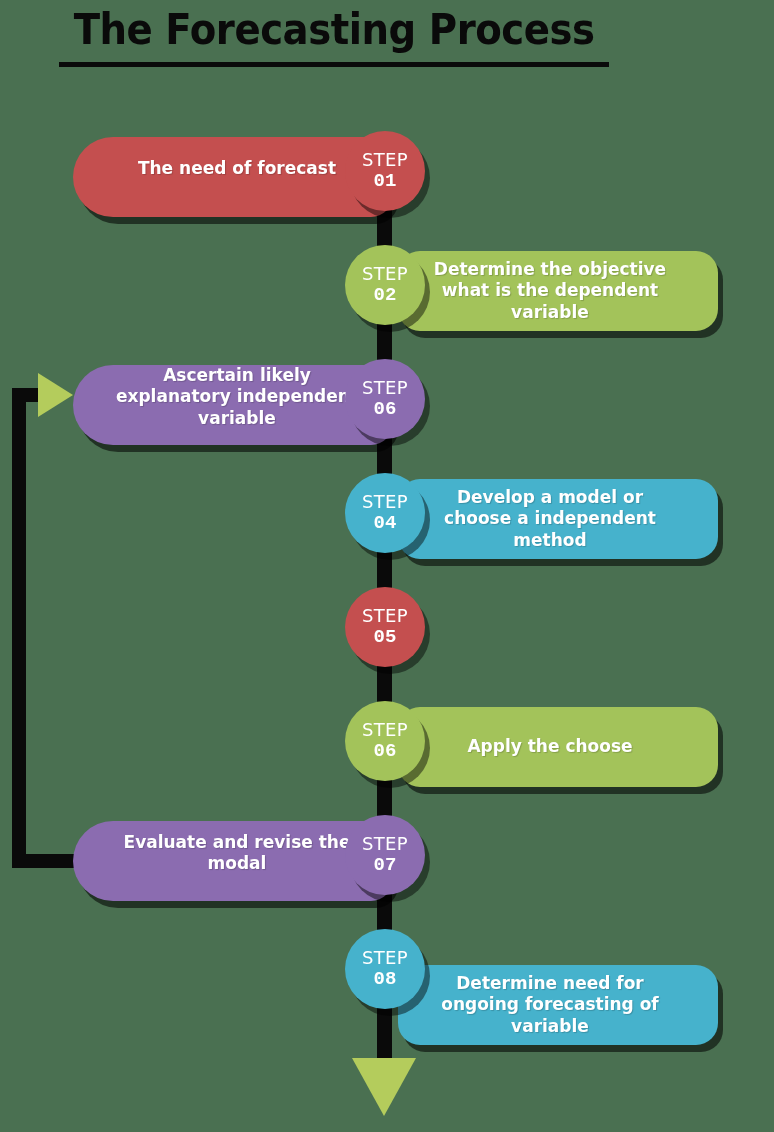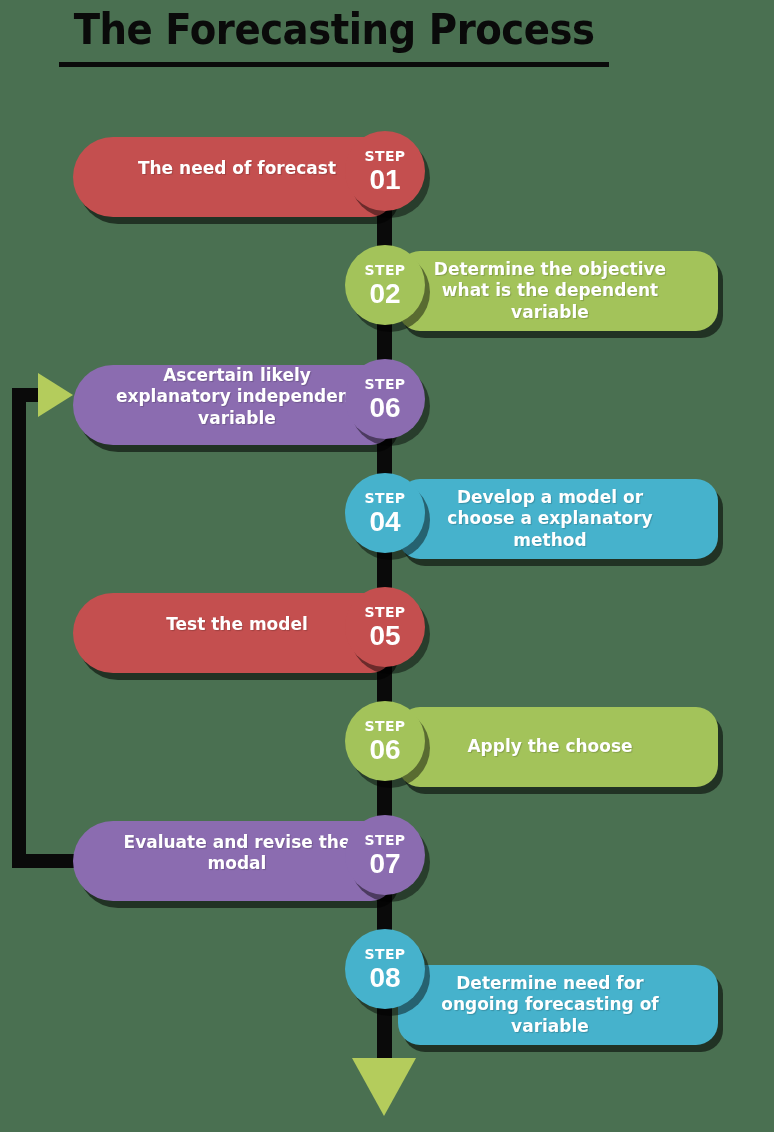--- a/index.html
+++ b/index.html
@@ -148,31 +148,31 @@
     align-items: center;
     justify-content: center;
     z-index: 2;
   }
   .step-left .circle { right: 0; }
   .step-right .circle { left: 0; }
 
   .circle-step {
     color: #ffffff;
     font-family: "DejaVu Sans", sans-serif;
-    font-size: 14px;
-    font-weight: bold;
+    font-size: 18px;
+    font-weight: normal;
     letter-spacing: 0.4px;
     line-height: 1;
     margin-bottom: 3px;
   }
   .circle-num {
     color: #ffffff;
-    font-family: Liberation Sans, sans-serif;
+    font-family: Liberation Mono, monospace;
     font-weight: bold;
-    font-size: 28px;
+    font-size: 19px;
     line-height: 1;
   }
 </style>
 </head>
 <body>
 
 <div id="infographic">
 
   <div class="title-block">
     <div class="title-text">The Forecasting Process</div>
@@ -220,32 +220,29 @@
       <span class="bar-label">Ascertain likely explanatory independent variable</span>
     </div>
     <div class="circle" style="background:#8b6cb0;">
       <span class="circle-step">STEP</span>
       <span class="circle-num">06</span>
     </div>
   </div>
 
   <div class="step step-right" style="top:473px;">
     <div class="bar" style="background:#46b2cc;">
-      <span class="bar-label">Develop a model or choose a explanatory method</span>
+      <span class="bar-label">Develop a model or choose a independent method</span>
     </div>
     <div class="circle" style="background:#46b2cc;">
       <span class="circle-step">STEP</span>
       <span class="circle-num">04</span>
     </div>
   </div>
 
   <div class="step step-left" style="top:587px;">
-    <div class="bar" style="background:#c44f4f;">
-      <span class="bar-label">Test the model</span>
-    </div>
     <div class="circle" style="background:#c44f4f;">
       <span class="circle-step">STEP</span>
       <span class="circle-num">05</span>
     </div>
   </div>
 
   <div class="step step-right" style="top:701px;">
     <div class="bar" style="background:#a3c35a;">
       <span class="bar-label">Apply the choose</span>
     </div>

